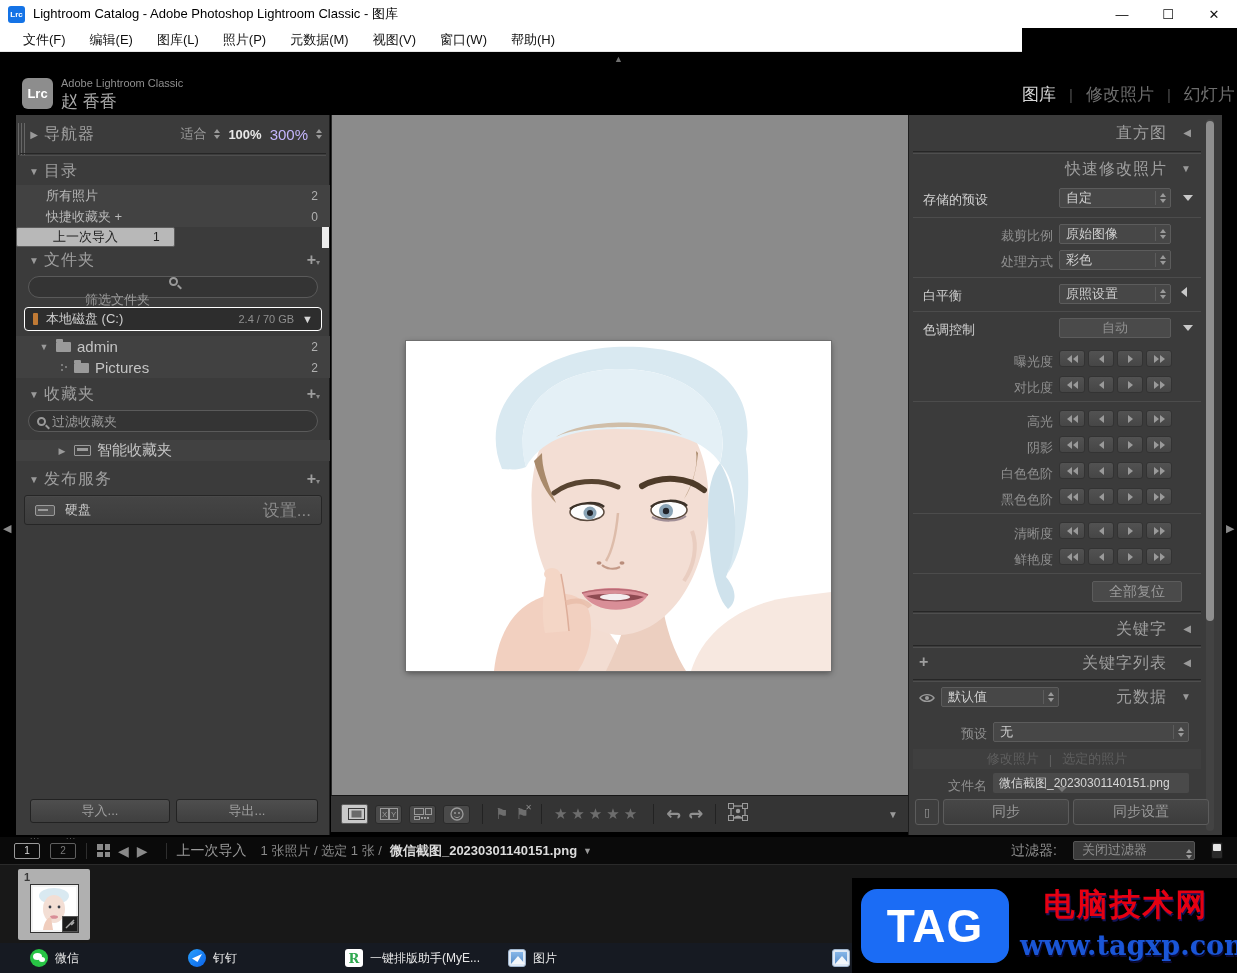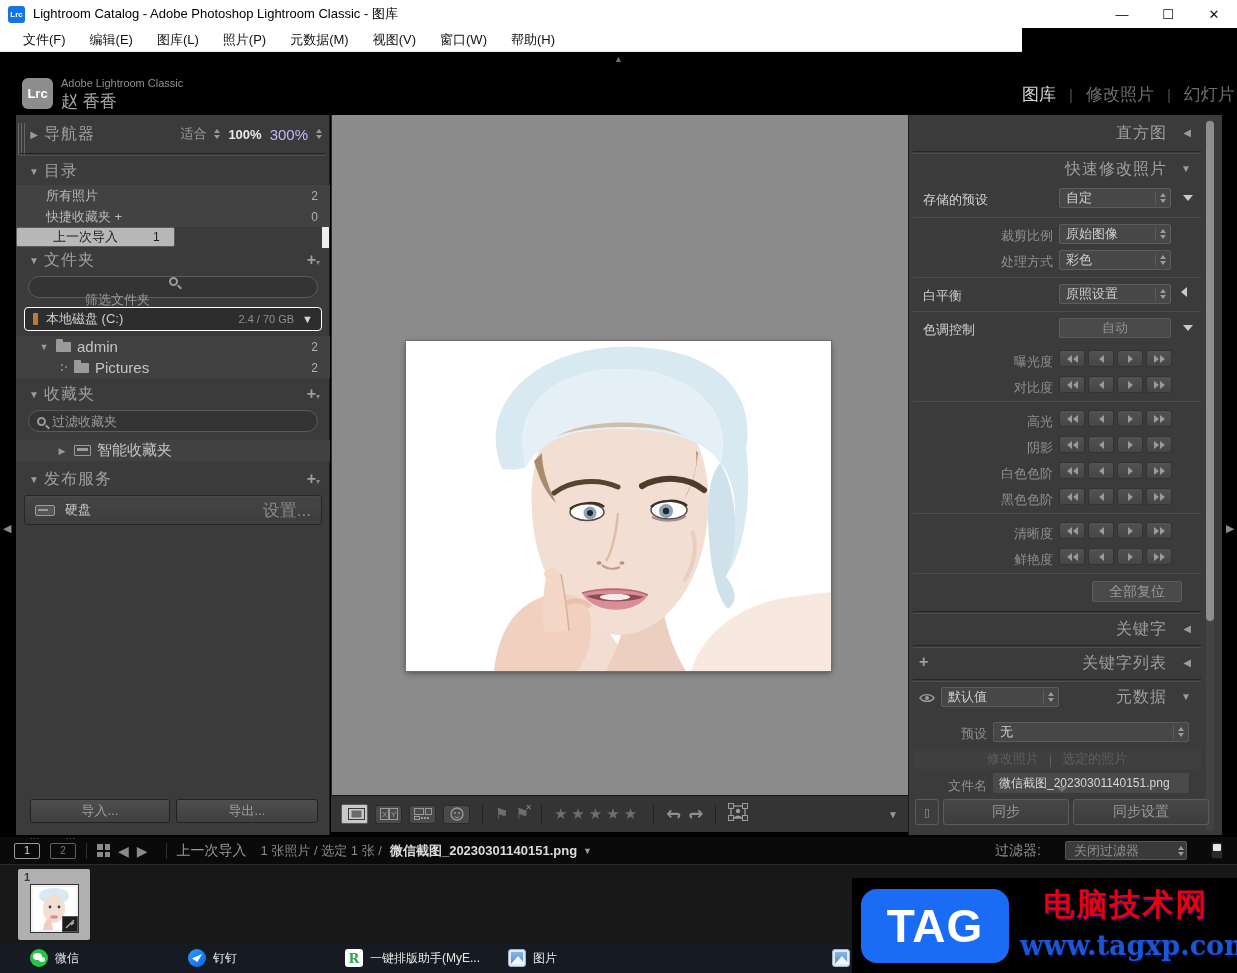--- a/index.html
+++ b/index.html
@@ -184,21 +184,21 @@
                linear-gradient(#8a8a8a,#8a8a8a) 8px 0/5px 6px no-repeat,
                linear-gradient(#8a8a8a,#8a8a8a) 0 8px/6px 5px no-repeat,
                linear-gradient(#8a8a8a,#8a8a8a) 8px 8px/5px 5px no-repeat; }
   .fs-arrow { color:#8a8a8a; font-size:14px; margin:0 8px; }
   .fs-text-dim { font-size:14px; color:#9a9a9a; }
   .fs-text-dim2 { font-size:13px; color:#8a8a8a; margin-left:14px; }
   .fs-file { font-size:13px; color:#dcdcdc; font-weight:bold; margin-left:8px; }
   .fs-dd { color:#9a9a9a; font-size:9px; margin-left:6px; }
   .fs-filter-lbl { font-size:14px; color:#8f8f8f; margin-left:auto; }
   .fs-filter-sel { width:122px; height:19px; border:1px solid #555; border-radius:2px; background:#3a3a3a;
-    display:flex; align-items:center; padding:0 2px 0 8px; margin:0 24px; flex:none; }
+    display:flex; align-items:flex-end; padding:0 2px 0 8px; margin:0 16px; flex:none; }
   .fs-filter-sel .txt { flex:1; font-size:13px; color:#8f8f8f; }
   .fs-toggle { width:12px; height:17px; background:#2a2a2a; border:1px solid #111; border-radius:2px;
     position:relative; margin-right:14px; flex:none; }
   .fs-toggle::before { content:""; position:absolute; left:1px; top:1px; width:8px; height:7px;
     background:#e6e6e6; border-radius:1px; }
   .filmstrip { position:absolute; left:0; top:812px; width:1237px; height:79px; background:#181818;
     border-top:1px solid #2a2a2a; }
   .fs-cell { position:absolute; left:18px; top:4px; width:72px; height:71px; background:#b0b0b0;
     border-radius:2px; }
   .fs-num { position:absolute; left:6px; top:2px; font-size:11px; font-weight:bold; color:#3a3a3a; }

